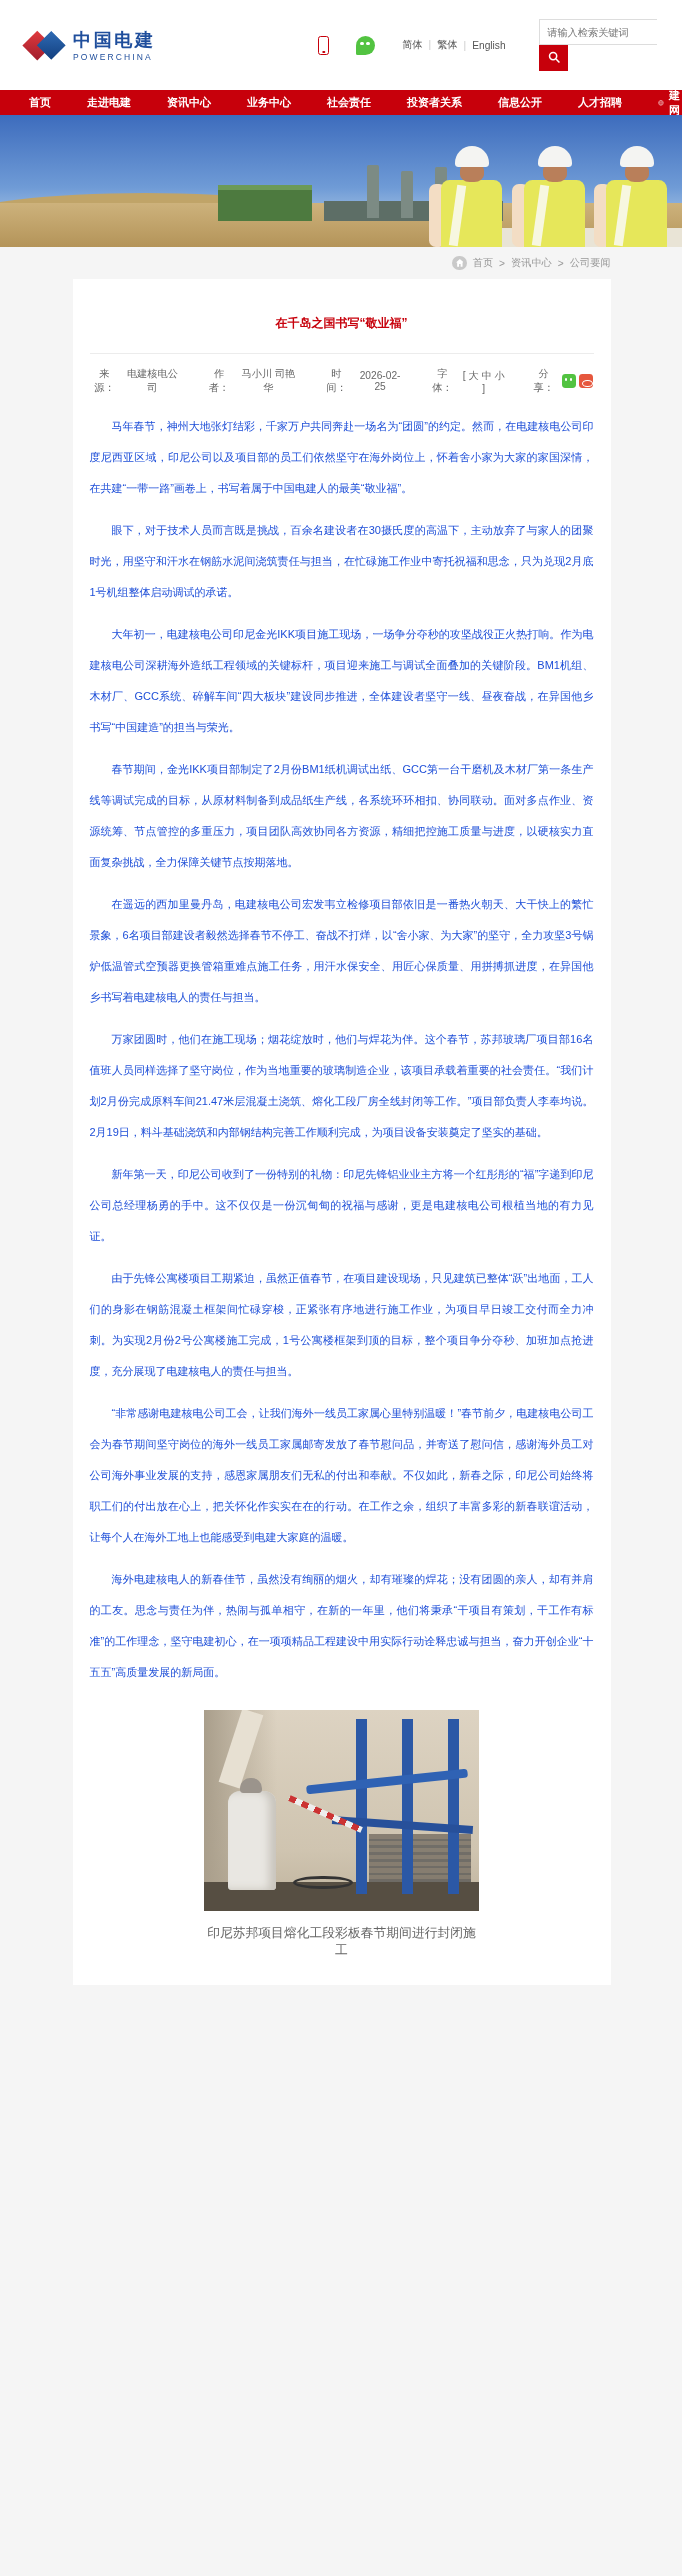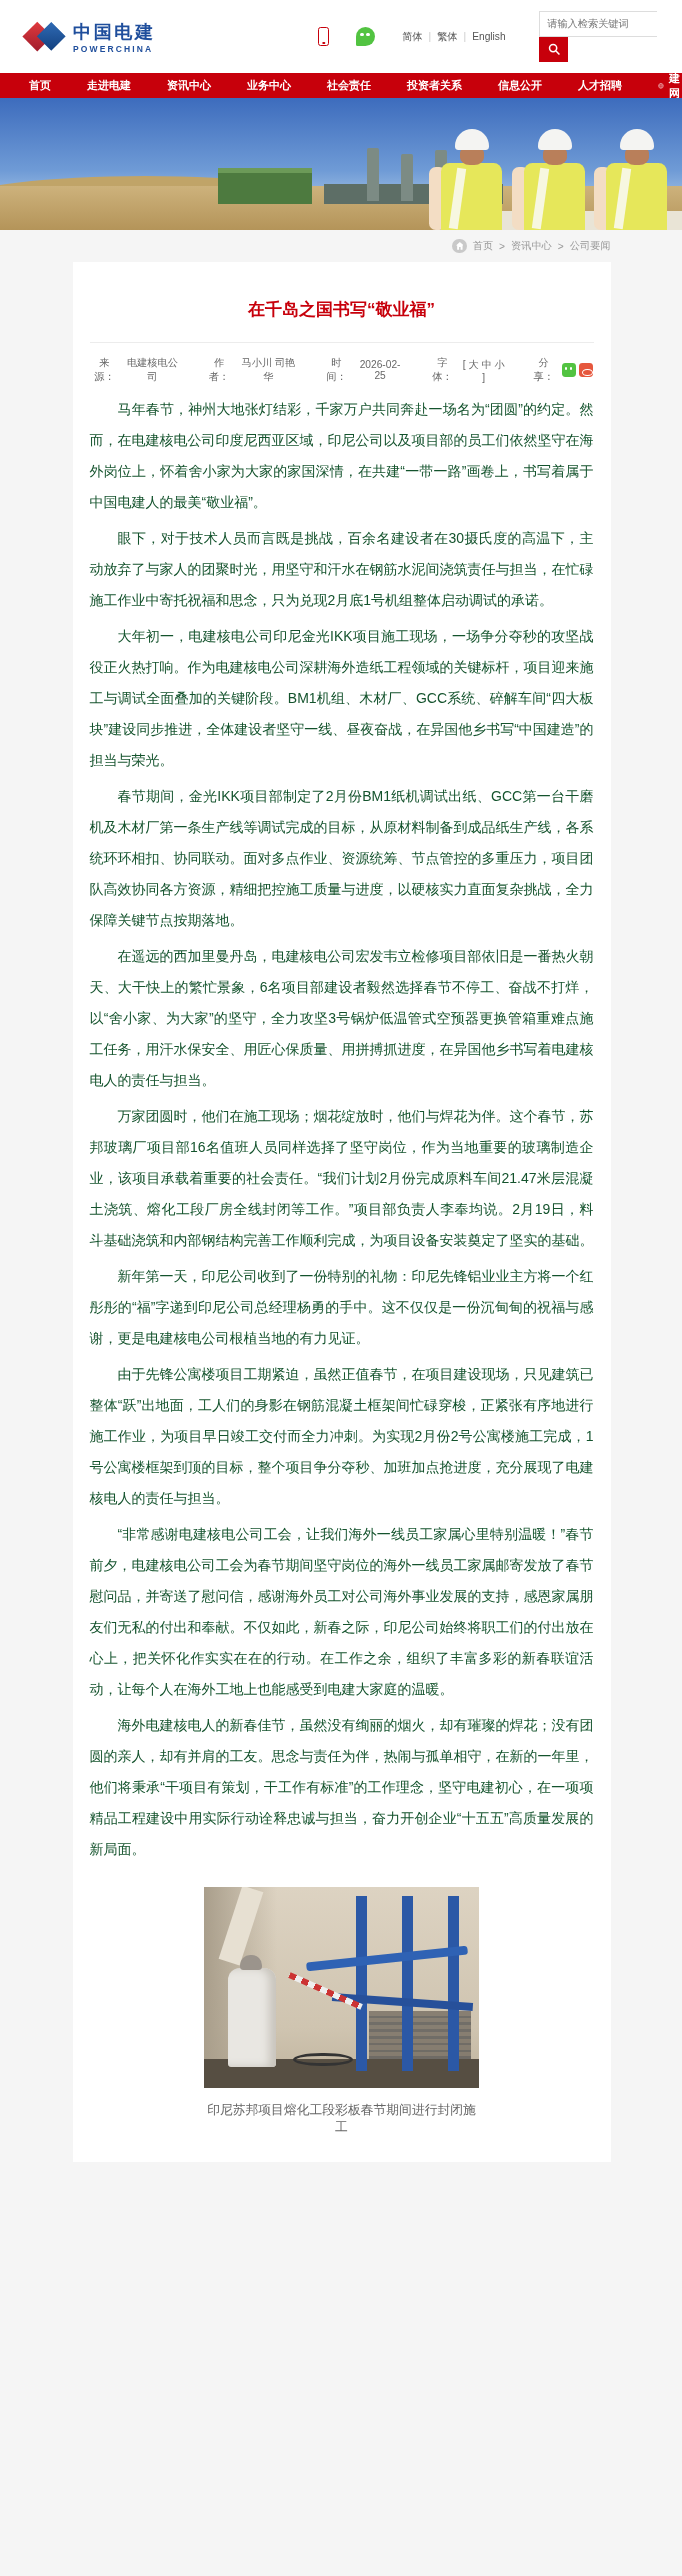--- a/index.html
+++ b/index.html
@@ -1,27 +1,27 @@
 <!DOCTYPE html>
 <html style="font-size:13.7px"><head>
 <meta charset="utf-8">
 <style>
   * { box-sizing: border-box; margin: 0; padding: 0; }
   html { background:#f5f5f5; }
   body { width:683px; margin:0 auto; background:#f5f5f5; font-family:"Liberation Sans","DejaVu Sans",sans-serif; }
 
   
-  .header { height:73px; background:#fff; display:flex; align-items:center; justify-content:space-between; padding:0 25.6px; }
+  .header { height:90px; background:#fff; display:flex; align-items:center; justify-content:space-between; padding:0 25.6px; }
   .logo { display:flex; align-items:center; gap:8.5px; }
   .logo-diamonds { position:relative; width:39px; height:39px; }
   .dia { position:absolute; width:20.5px; height:20.5px; transform:rotate(45deg); }
   .dia.red { background:linear-gradient(135deg,#e03a3e,#a01d2c); left:1.7px; top:9.4px; }
   .dia.blue { background:linear-gradient(135deg,#2f6bb5,#123f7e); left:15.4px; top:9.4px; clip-path:polygon(0 0,100% 0,100% 100%,0 100%); }
   .logo-text .cn { color:#1f4e9c; font-size:18px; font-weight:bold; letter-spacing:2.6px; }
-  .logo-text .en { color:#1f4e9c; font-size:8.5px; font-weight:bold; letter-spacing:2.1px; }
+  .logo-text .en { color:#1f4e9c; font-size:8.5px; font-weight:normal; letter-spacing:2.1px; }
   .header-right { display:flex; align-items:center; gap:27px; }
   .icon-mobile { width:11px; height:19px; border:1.7px solid #c7000b; border-radius:2.6px; position:relative; }
   .icon-mobile::after { content:""; position:absolute; left:50%; bottom:0.9px; transform:translateX(-50%); width:3.4px; height:1.7px; background:#c7000b; border-radius:0.9px; }
   .icon-wechat { width:19px; height:19px; background:#52c341; border-radius:50% 50% 50% 8%; position:relative; }
   .icon-wechat::before { content:""; position:absolute; left:4.3px; top:6px; width:3.4px; height:3.4px; background:#fff; border-radius:50%; }
   .icon-wechat::after { content:""; position:absolute; left:10.2px; top:6px; width:3.4px; height:3.4px; background:#fff; border-radius:50%; }
   .lang { font-size:10.2px; color:#555; display:flex; align-items:center; }
   .lang span { cursor:pointer; }
   .lang span + span::before { content:"|"; color:#ccc; margin:0 6px; }
   .search { display:flex; margin-left:6.8px;flex-direction:column; }
@@ -51,30 +51,30 @@
   .b-plans { position:absolute; right:0; bottom:0; width:222px; height:19px; background:#e9e4d6; }
 
   
   .crumb-bar { width:538px; margin:0 auto; height:32px; display:flex; align-items:center; justify-content:flex-end; gap:6px; font-size:10.2px; color:#999; }
   .crumb-home { width:14.5px; height:14.5px; background:#c9c9c9; border-radius:50%; display:flex; align-items:center; justify-content:center; }
   .crumb a { color:#999; text-decoration:none; cursor:pointer; }
   .crumb-sep { color:#999; }
 
   
   .card { width:538px; margin:0 auto; background:#fff; padding:24px 17px 25.6px; }
-  .art-title { text-align:center; color:#c7000b; font-size:17px; font-weight:bold; padding:12px 0 20.5px; border-bottom:0.9px solid #ececec; }
+  .art-title { text-align:center; color:#c7000b; font-size:12px; font-weight:bold; padding:12px 0 20.5px; border-bottom:0.9px solid #ececec; }
   .meta { display:flex; justify-content:center; align-items:center; gap:22px; font-size:10.2px; color:#666; padding:13.7px 0 5.1px;text-align:center; }
   .meta .grp { display:flex; align-items:center; gap:3.4px; }
   .share-ic { width:14.5px; height:14.5px; border-radius:3.4px; display:inline-block; position:relative; cursor:pointer; }
   .share-wechat { background:#52c341; }
   .share-wechat::before { content:""; position:absolute; left:2.6px; top:4.3px; width:2.6px; height:2.6px; background:#fff; border-radius:50%; }
   .share-wechat::after { content:""; position:absolute; left:7.7px; top:4.3px; width:2.6px; height:2.6px; background:#fff; border-radius:50%; }
   .share-weibo { background:#e6573d; }
   .share-weibo::before { content:""; position:absolute; left:2.6px; top:6px; width:8.5px; height:5.1px; border:1.7px solid #fff; border-radius:50%; }
-  .body-text p { font-size:14px; color:#14532d; line-height:31px; text-align:justify; text-indent:2em; margin-top:5px; }
+  .body-text p { font-size:11px; color:#1d4ed8; line-height:31px; text-align:justify; text-indent:2em; margin-top:11px; }
 
   
   .figure { width:275px; margin:22px auto 0; }
   .photo { height:201px; position:relative; overflow:hidden; background:linear-gradient(#ddd3c2 0%,#cfc4b0 70%,#beb29c 100%); }
   .p-wallshadow { position:absolute; left:0; top:0; width:73px; height:100%; background:linear-gradient(90deg,#a99e8b,transparent); }
   .p-beam { position:absolute; left:25.6px; top:0; width:22px; height:77px; background:#e7e0d2; transform:rotate(18deg); }
   .p-floor { position:absolute; left:0; bottom:0; width:100%; height:29px; background:#564e42; }
   .p-post { position:absolute; top:8.5px; bottom:17px; width:11px; background:#2b58a6; }
   .p-post.p1{ left:152px; } .p-post.p2{ left:198px; } .p-post.p3{ left:244px; }
   .p-rail { position:absolute; left:102px; top:67px; width:162px; height:8.5px; background:#2f62b4; border-radius:3.4px; transform:rotate(-6deg); }

